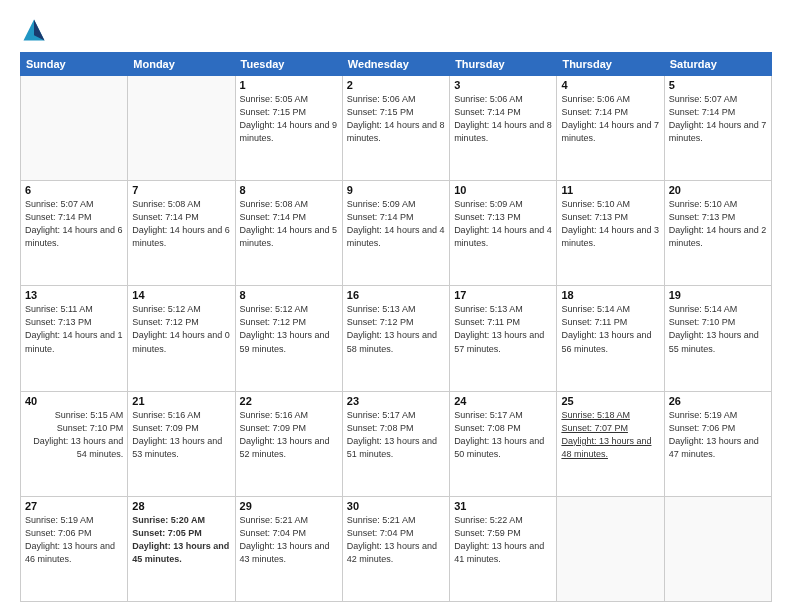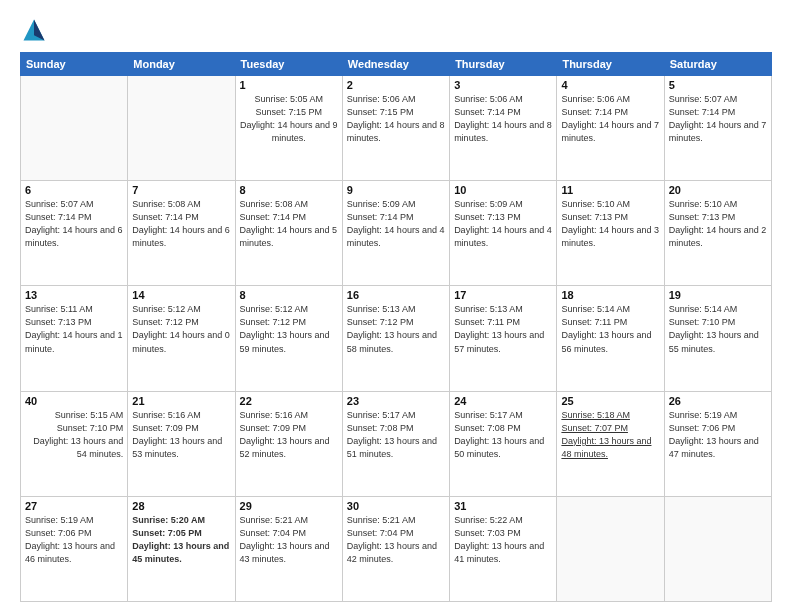--- a/index.html
+++ b/index.html
@@ -127,21 +127,21 @@
           <th>Thursday</th>
           <th>Saturday</th>
         </tr>
     </thead>
     <tbody id="calendar-body">
         <tr>
           <td class="empty"></td>
           <td class="empty"></td>
           <td>
             <span class="day-number">1</span>
-            <div class="cell-info" style="white-space: pre-line; text-align: center;">Sunrise: 5:05 AM
+            <div class="cell-info" style="white-space: pre-line;">Sunrise: 5:05 AM
 Sunset: 7:15 PM
 Daylight: 14 hours and 9 minutes.</div>
           </td>
           <td>
             <span class="day-number">2</span>
             <div class="cell-info" style="white-space: pre-line;">Sunrise: 5:06 AM
 Sunset: 7:15 PM
 Daylight: 14 hours and 8 minutes.</div>
           </td>
           <td>
@@ -316,21 +316,21 @@
           </td>
           <td>
             <span class="day-number">30</span>
             <div class="cell-info" style="white-space: pre-line;">Sunrise: 5:21 AM
 Sunset: 7:04 PM
 Daylight: 13 hours and 42 minutes.</div>
           </td>
           <td>
             <span class="day-number">31</span>
             <div class="cell-info" style="white-space: pre-line;">Sunrise: 5:22 AM
-Sunset: 7:03 PM
+Sunset: 7:59 PM
 Daylight: 13 hours and 41 minutes.</div>
           </td>
           <td class="empty"></td>
           <td class="empty"></td>
         </tr>
       </tbody>
   </table>
 </div>
 
 </body></html>

